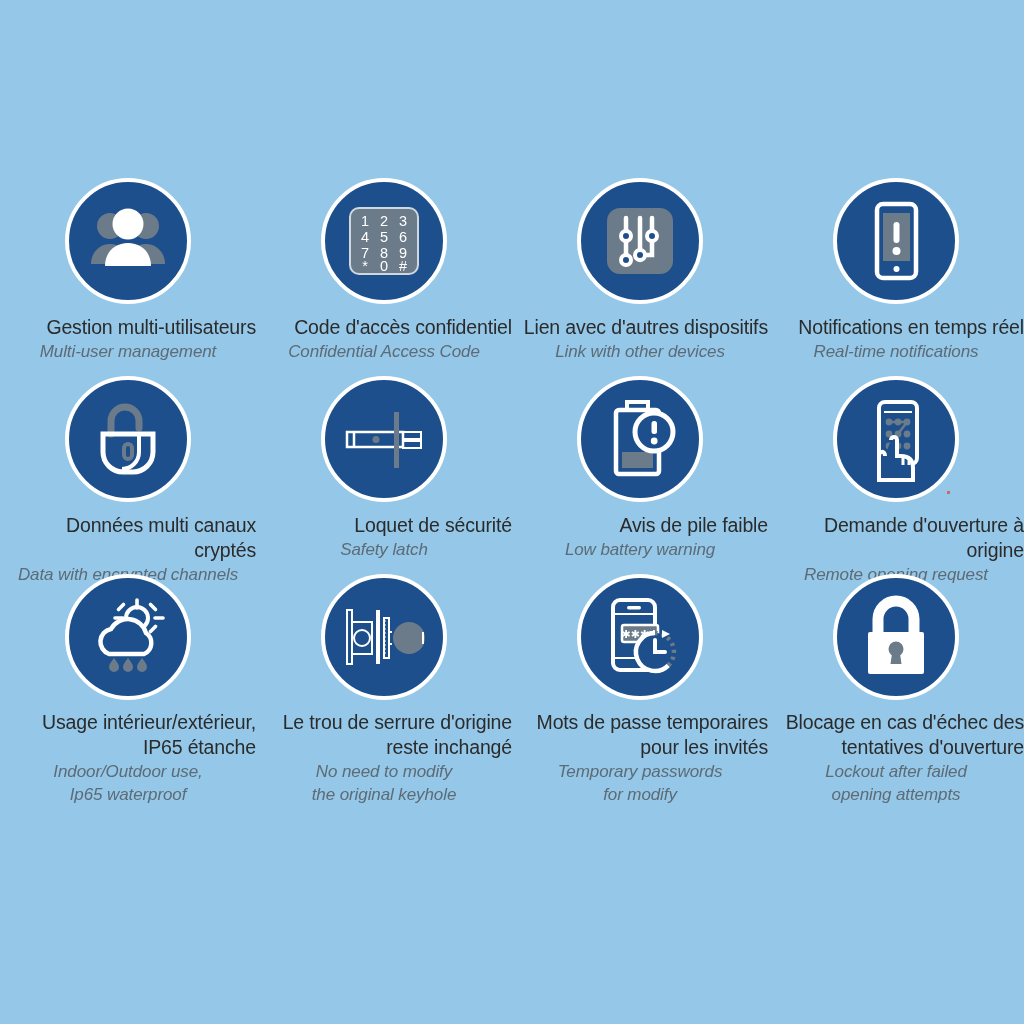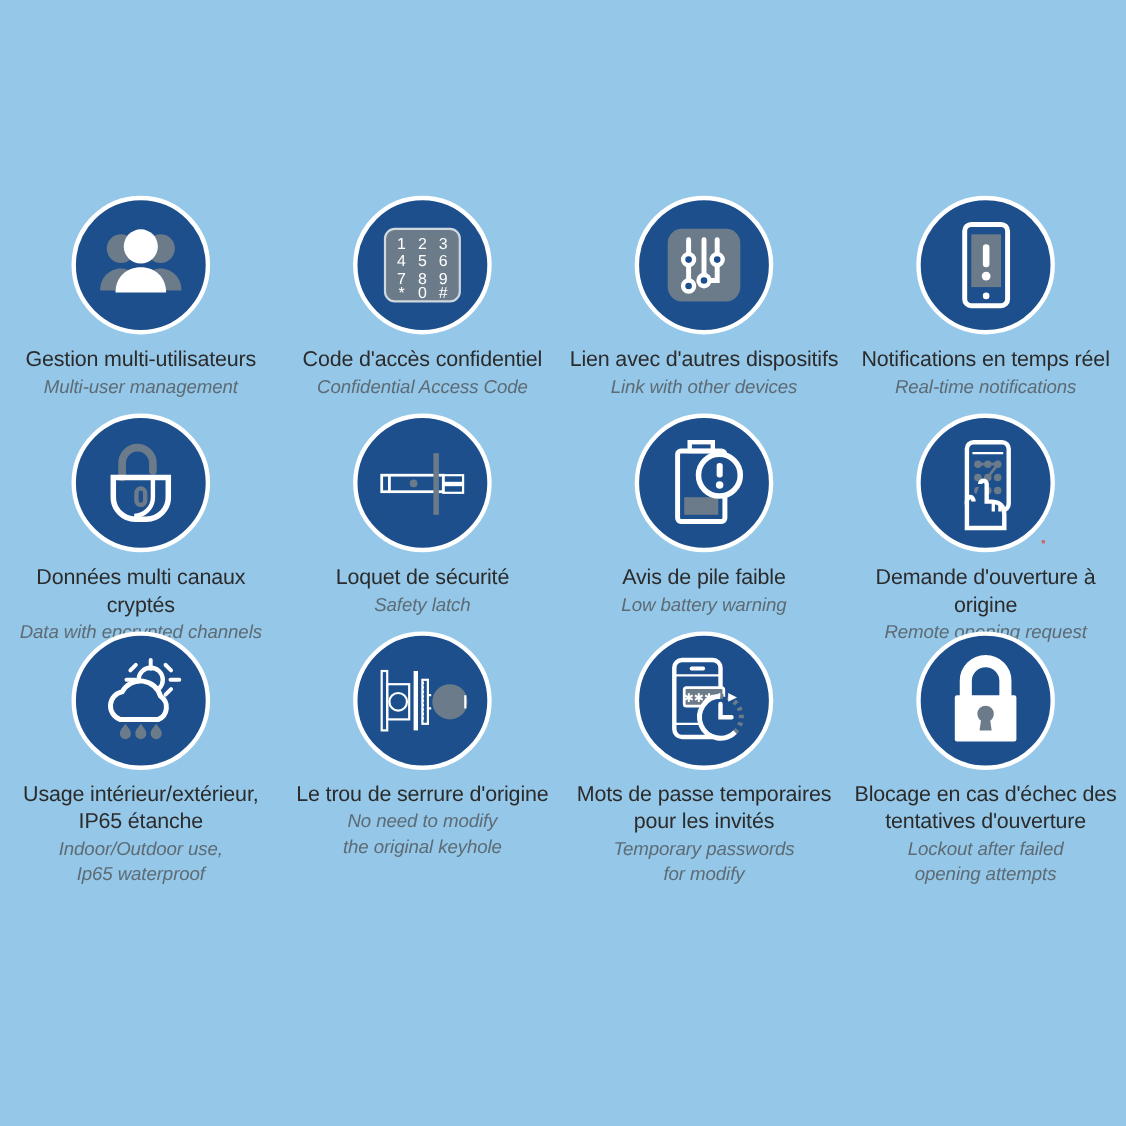--- a/index.html
+++ b/index.html
@@ -31,20 +31,21 @@
     align-items:center;
     justify-content:center;
     flex:0 0 auto;
   }
   .labels { margin-top:11px; text-align:center; width:256px; }
   .fr {
     font-size:19.5px;
     color:#2b2b2b;
     line-height:1.28;
     letter-spacing:-0.15px;
+    text-align:right;
   }
   .en {
     font-size:17px;
     color:#5d6b75;
     line-height:1.28;
     letter-spacing:-0.1px;
     margin-top:1px;
     font-style:italic;
   }
   .r3 .labels { margin-top:10px; }
@@ -262,20 +263,21 @@
         <rect x="37" y="18" width="4" height="54" fill="#ffffff"></rect>
         <rect x="45" y="26" width="5" height="40" fill="none" stroke="#ffffff" stroke-width="2"></rect>
         <path d="M46 28v36" stroke="#ffffff" stroke-width="1" stroke-dasharray="2 2"></path>
         <path d="M50 40h14M50 52h14" stroke="#ffffff" stroke-width="2" stroke-dasharray="3 3"></path>
         <circle cx="70" cy="46" r="16" fill="#6b7b89"></circle>
         <path d="M84 40v12" stroke="#ffffff" stroke-width="2"></path>
       </svg>
     </div>
     <div class="labels">
       <div class="fr">Le trou de serrure d'origine</div>
+      <div class="fr">reste inchangé</div>
       <div class="en">No need to modify</div>
       <div class="en">the original keyhole</div>
     </div>
   </div>
 
   <div class="cell r3">
     <div class="circle">
       <svg width="90" height="90" viewBox="0 0 90 90">
         <rect x="18" y="8" width="42" height="70" rx="7" fill="none" stroke="#ffffff" stroke-width="4"></rect>
         <rect x="32" y="14" width="14" height="3.5" rx="1.7" fill="#ffffff"></rect>

